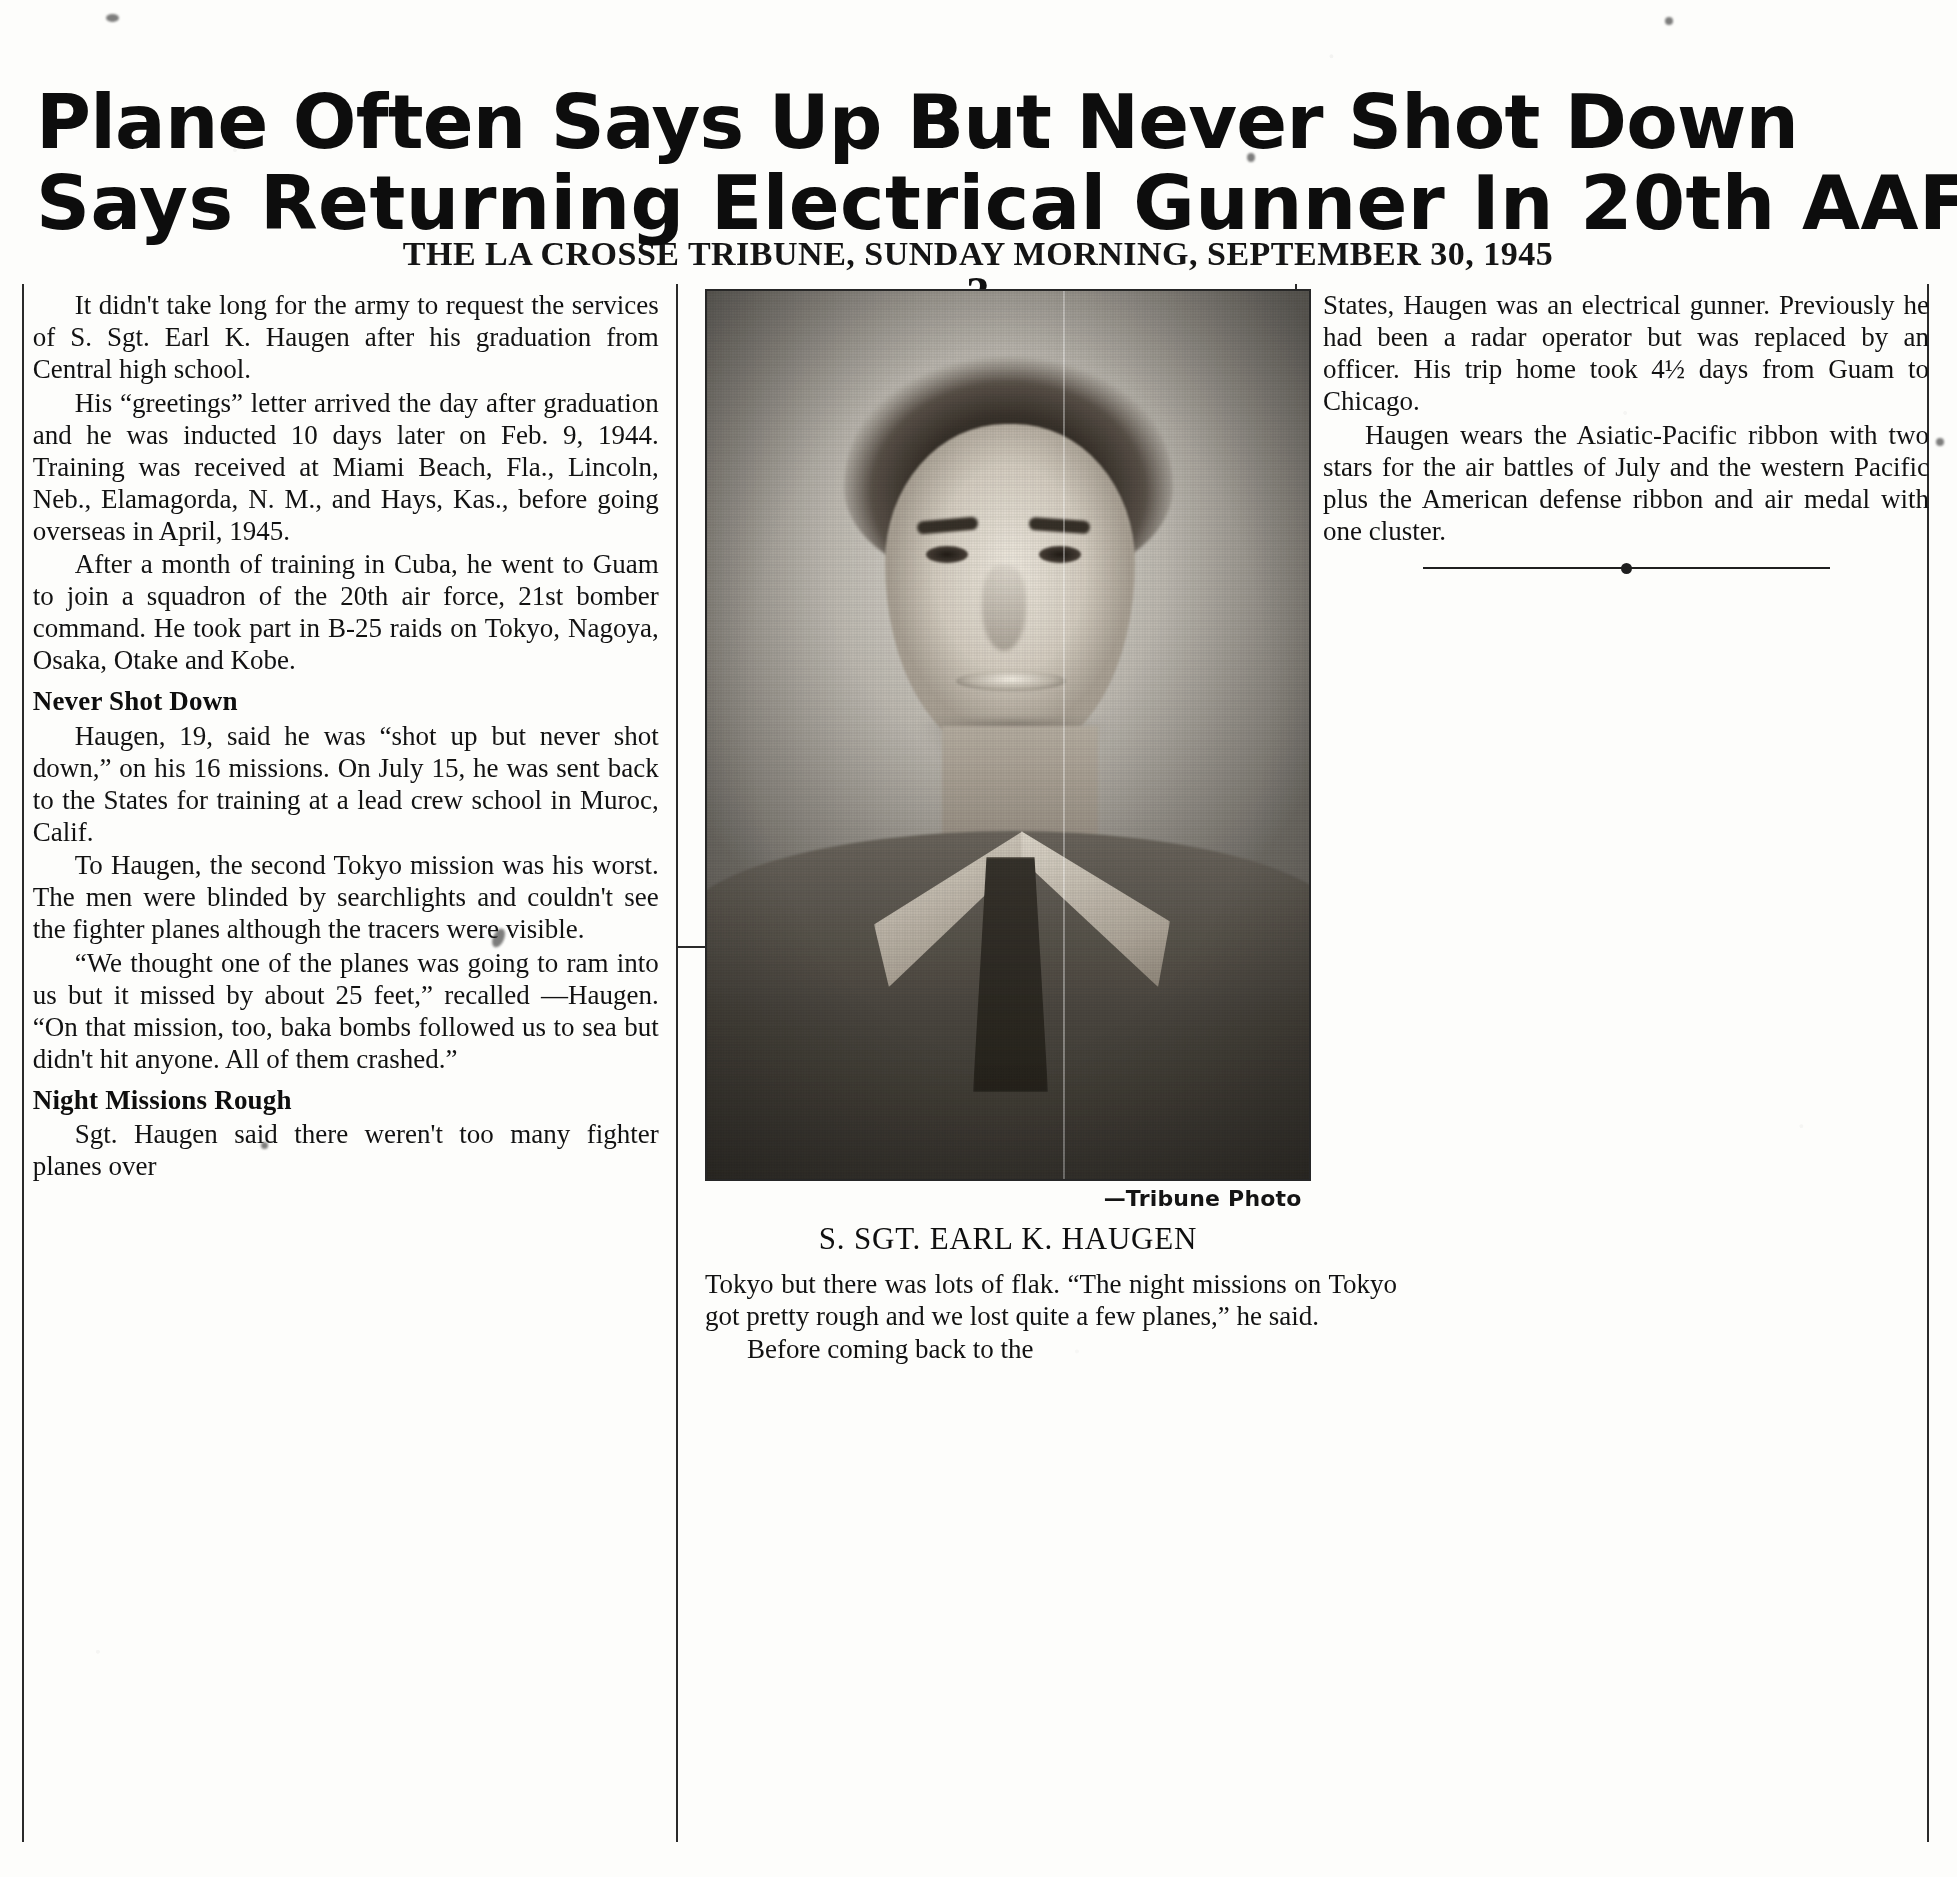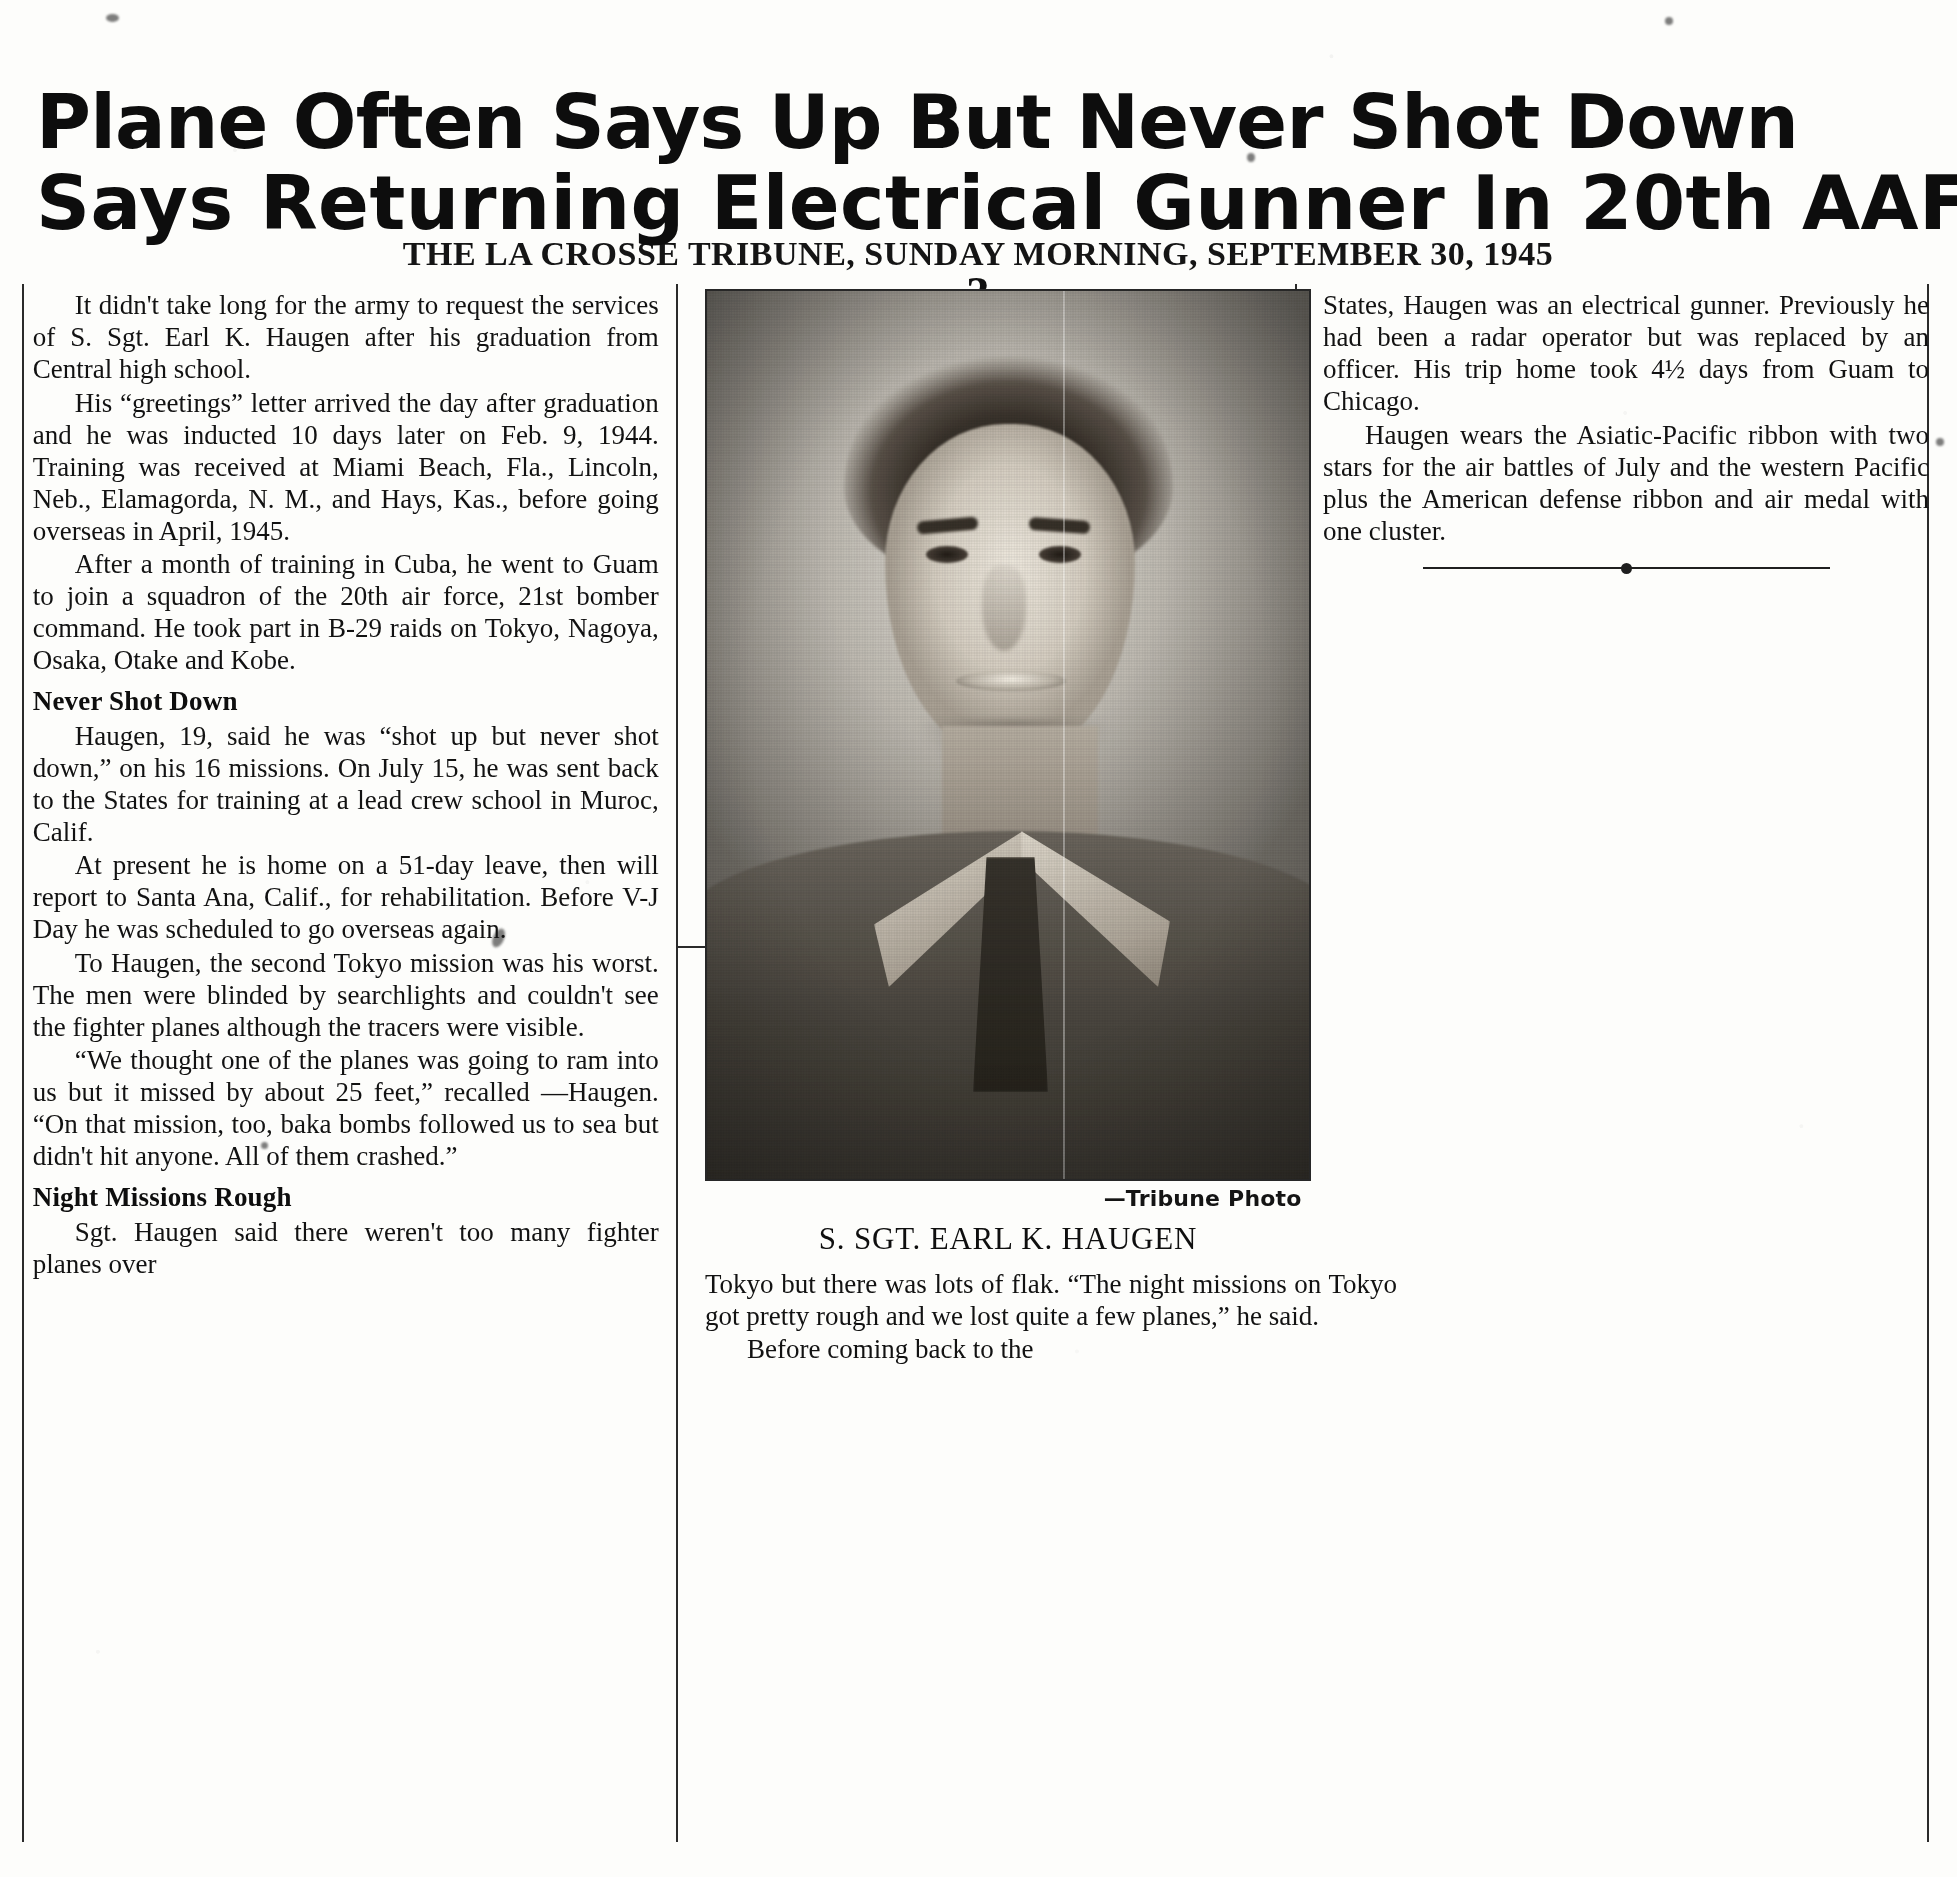--- a/index.html
+++ b/index.html
@@ -362,24 +362,23 @@
   <div class="columns">
     <div class="vrule left-edge"></div>
     <div class="vrule div-1"></div>
     <div class="vrule div-2"></div>
     <div class="vrule right-edge"></div>
     <div class="hrule-col2"></div>
 
     <div class="col col-1">
       <p class="body">It didn't take long for the army to request the services of S. Sgt. Earl K. Haugen after his graduation from Central high school.</p>
       <p class="body">His “greetings” letter arrived the day after graduation and he was inducted 10 days later on Feb. 9, 1944. Training was received at Miami Beach, Fla., Lincoln, Neb., Elamagorda, N. M., and Hays, Kas., before going overseas in April, 1945.</p>
-      <p class="body">After a month of training in Cuba, he went to Guam to join a squadron of the 20th air force, 21st bomber command. He took part in B-29 raids on Tokyo, Nagoya, Osaka, Otake and Kobe.</p>
+      <p class="body">After a month of training in Cuba, he went to Guam to join a squadron of the 20th air force, 21st bomber command. He took part in B-25 raids on Tokyo, Nagoya, Osaka, Otake and Kobe.</p>
       <h3 class="subhead">Never Shot Down</h3>
       <p class="body">Haugen, 19, said he was “shot up but never shot down,” on his 16 missions. On July 15, he was sent back to the States for training at a lead crew school in Muroc, Calif.</p>
-      <p class="body">At present he is home on a 51-day leave, then will report to Santa Ana, Calif., for rehabilitation. Before V-J Day he was scheduled to go overseas again.</p>
       <p class="body">To Haugen, the second Tokyo mission was his worst. The men were blinded by searchlights and couldn't see the fighter planes although the tracers were visible.</p>
       <p class="body">“We thought one of the planes was going to ram into us but it missed by about 25 feet,” recalled —Haugen. “On that mission, too, baka bombs followed us to sea but didn't hit anyone. All of them crashed.”</p>
       <h3 class="subhead">Night Missions Rough</h3>
       <p class="body">Sgt. Haugen said there weren't too many fighter planes over</p>
     </div>
 
     <div class="col col-2">
       <div class="photo-block">
         <div class="photo">
           <div class="bg"></div>

